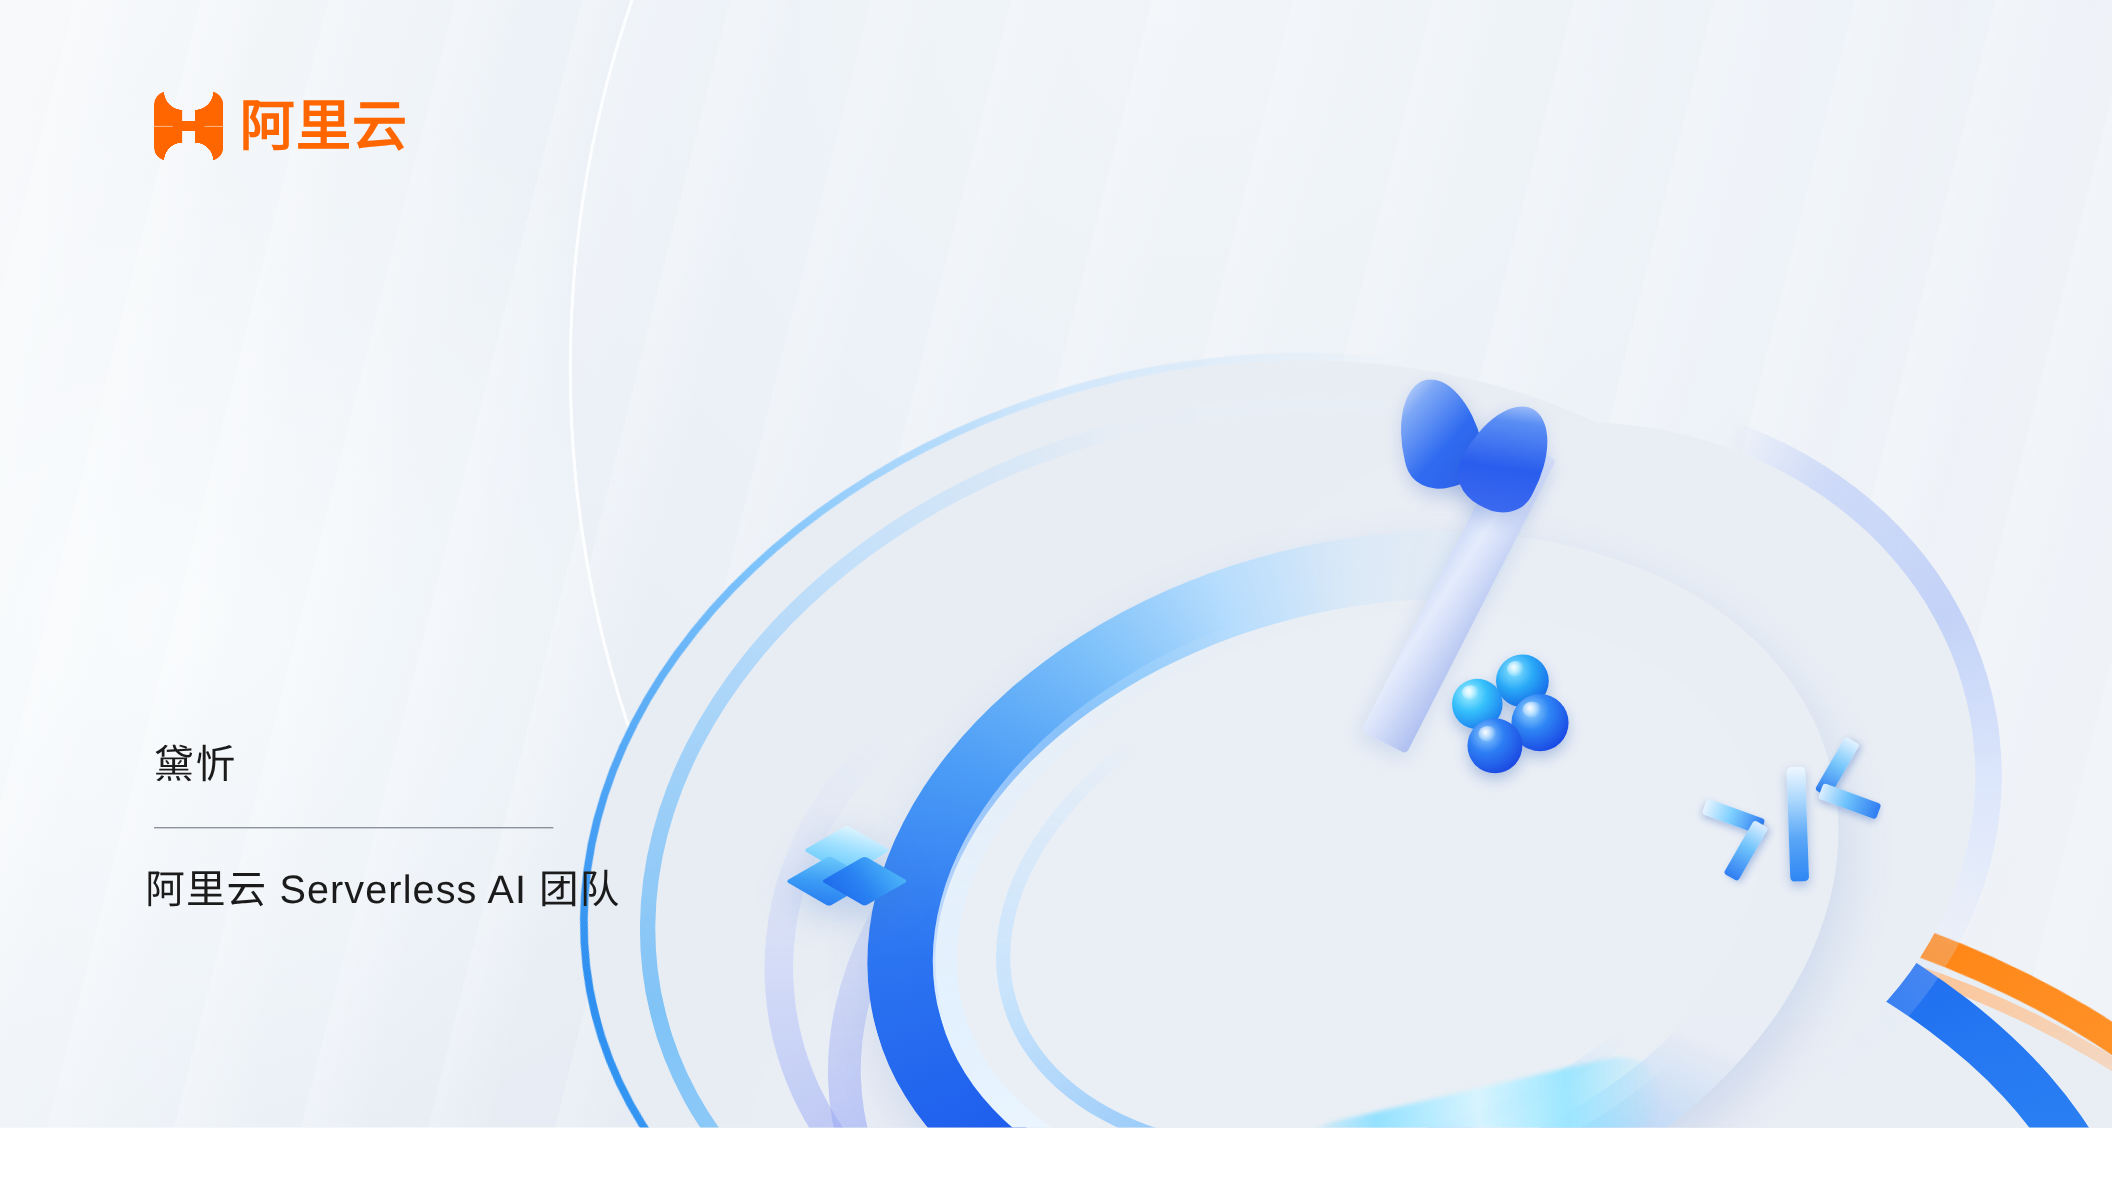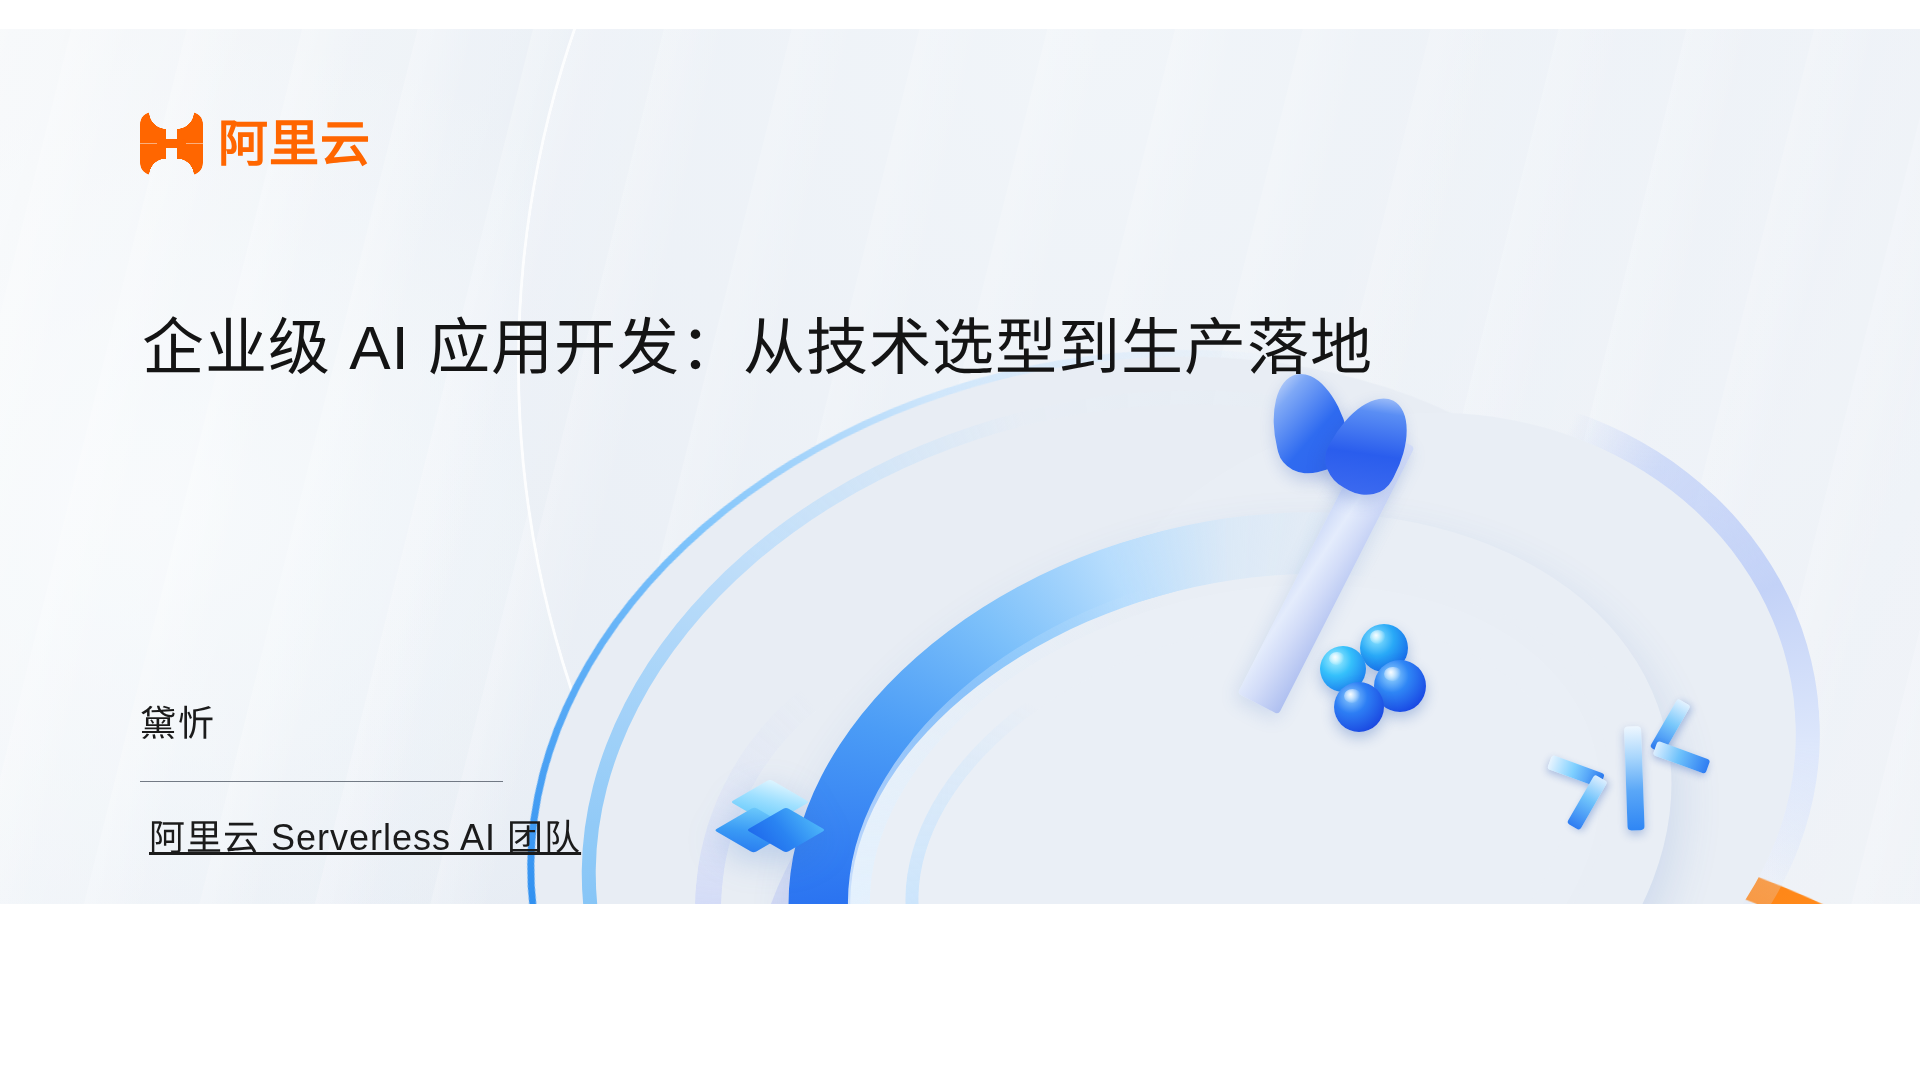--- a/index.html
+++ b/index.html
@@ -7,26 +7,25 @@
 
   html, body {
     width:1920px; height:1080px;
     overflow:hidden;
     background:#ffffff;
     font-family:"Liberation Sans","DejaVu Sans",sans-serif;
   }
 
   .slide {
     position:relative;
-    width:1920px; height:875px;
+    width:1920px; height:1025px;
     overflow:hidden;
     background:
       radial-gradient(ellipse 900px 700px at 8% 55%, #f4f8fb 0%, rgba(244,248,251,0) 70%),
       linear-gradient(118deg, #eef2f6 0%, #e8eef5 28%, #e6ebf3 52%, #e9edf4 74%, #eaedf4 100%);
-    margin-top: 29px;
   }
 
   
   .bg-bands {
     position:absolute; inset:-10%;
     background:repeating-linear-gradient(
        104deg,
        rgba(255,255,255,0.00) 0px,
        rgba(255,255,255,0.00) 52px,
        rgba(255,255,255,0.42) 53px,
@@ -482,23 +481,23 @@
   .presenter {
     position:absolute; left:140px; top:665px;
     font-size:36px; font-weight:400; color:#1b1b1b;
     letter-spacing:2px;
   }
   .divider {
     position:absolute; left:140px; top:752px;
     width:363px; height:1px; background:#5c6470; opacity:.85;
   }
   .affiliation {
-    position:absolute; left:149px; top:779px;
+    position:absolute; left:132px; top:779px;
     font-size:36px; font-weight:400; color:#1b1b1b;
-    letter-spacing:1px; white-space:nowrap;text-decoration:underline;
+    letter-spacing:1px; white-space:nowrap;
   }
 </style>
 </head>
 <body>
 
 <div class="slide">
 
   <div class="bg-bands"></div>
   <div class="warm-glow"></div>
   <div class="warm-glow-2"></div>
@@ -555,18 +554,17 @@
 
   <div class="logo">
     <span class="logo-mark">
       <span class="br l"></span>
       <span class="br r"></span>
       <span class="dash"></span>
     </span>
     <span class="logo-text">阿里云</span>
   </div>
 
-  <h1 class="title">企业级 AI 应用开发：从技术选型到生产落地</h1>
   <div class="presenter">黛忻</div>
   <div class="divider"></div>
   <div class="affiliation">阿里云 Serverless AI 团队</div>
 
 </div>
 
 </body></html>

